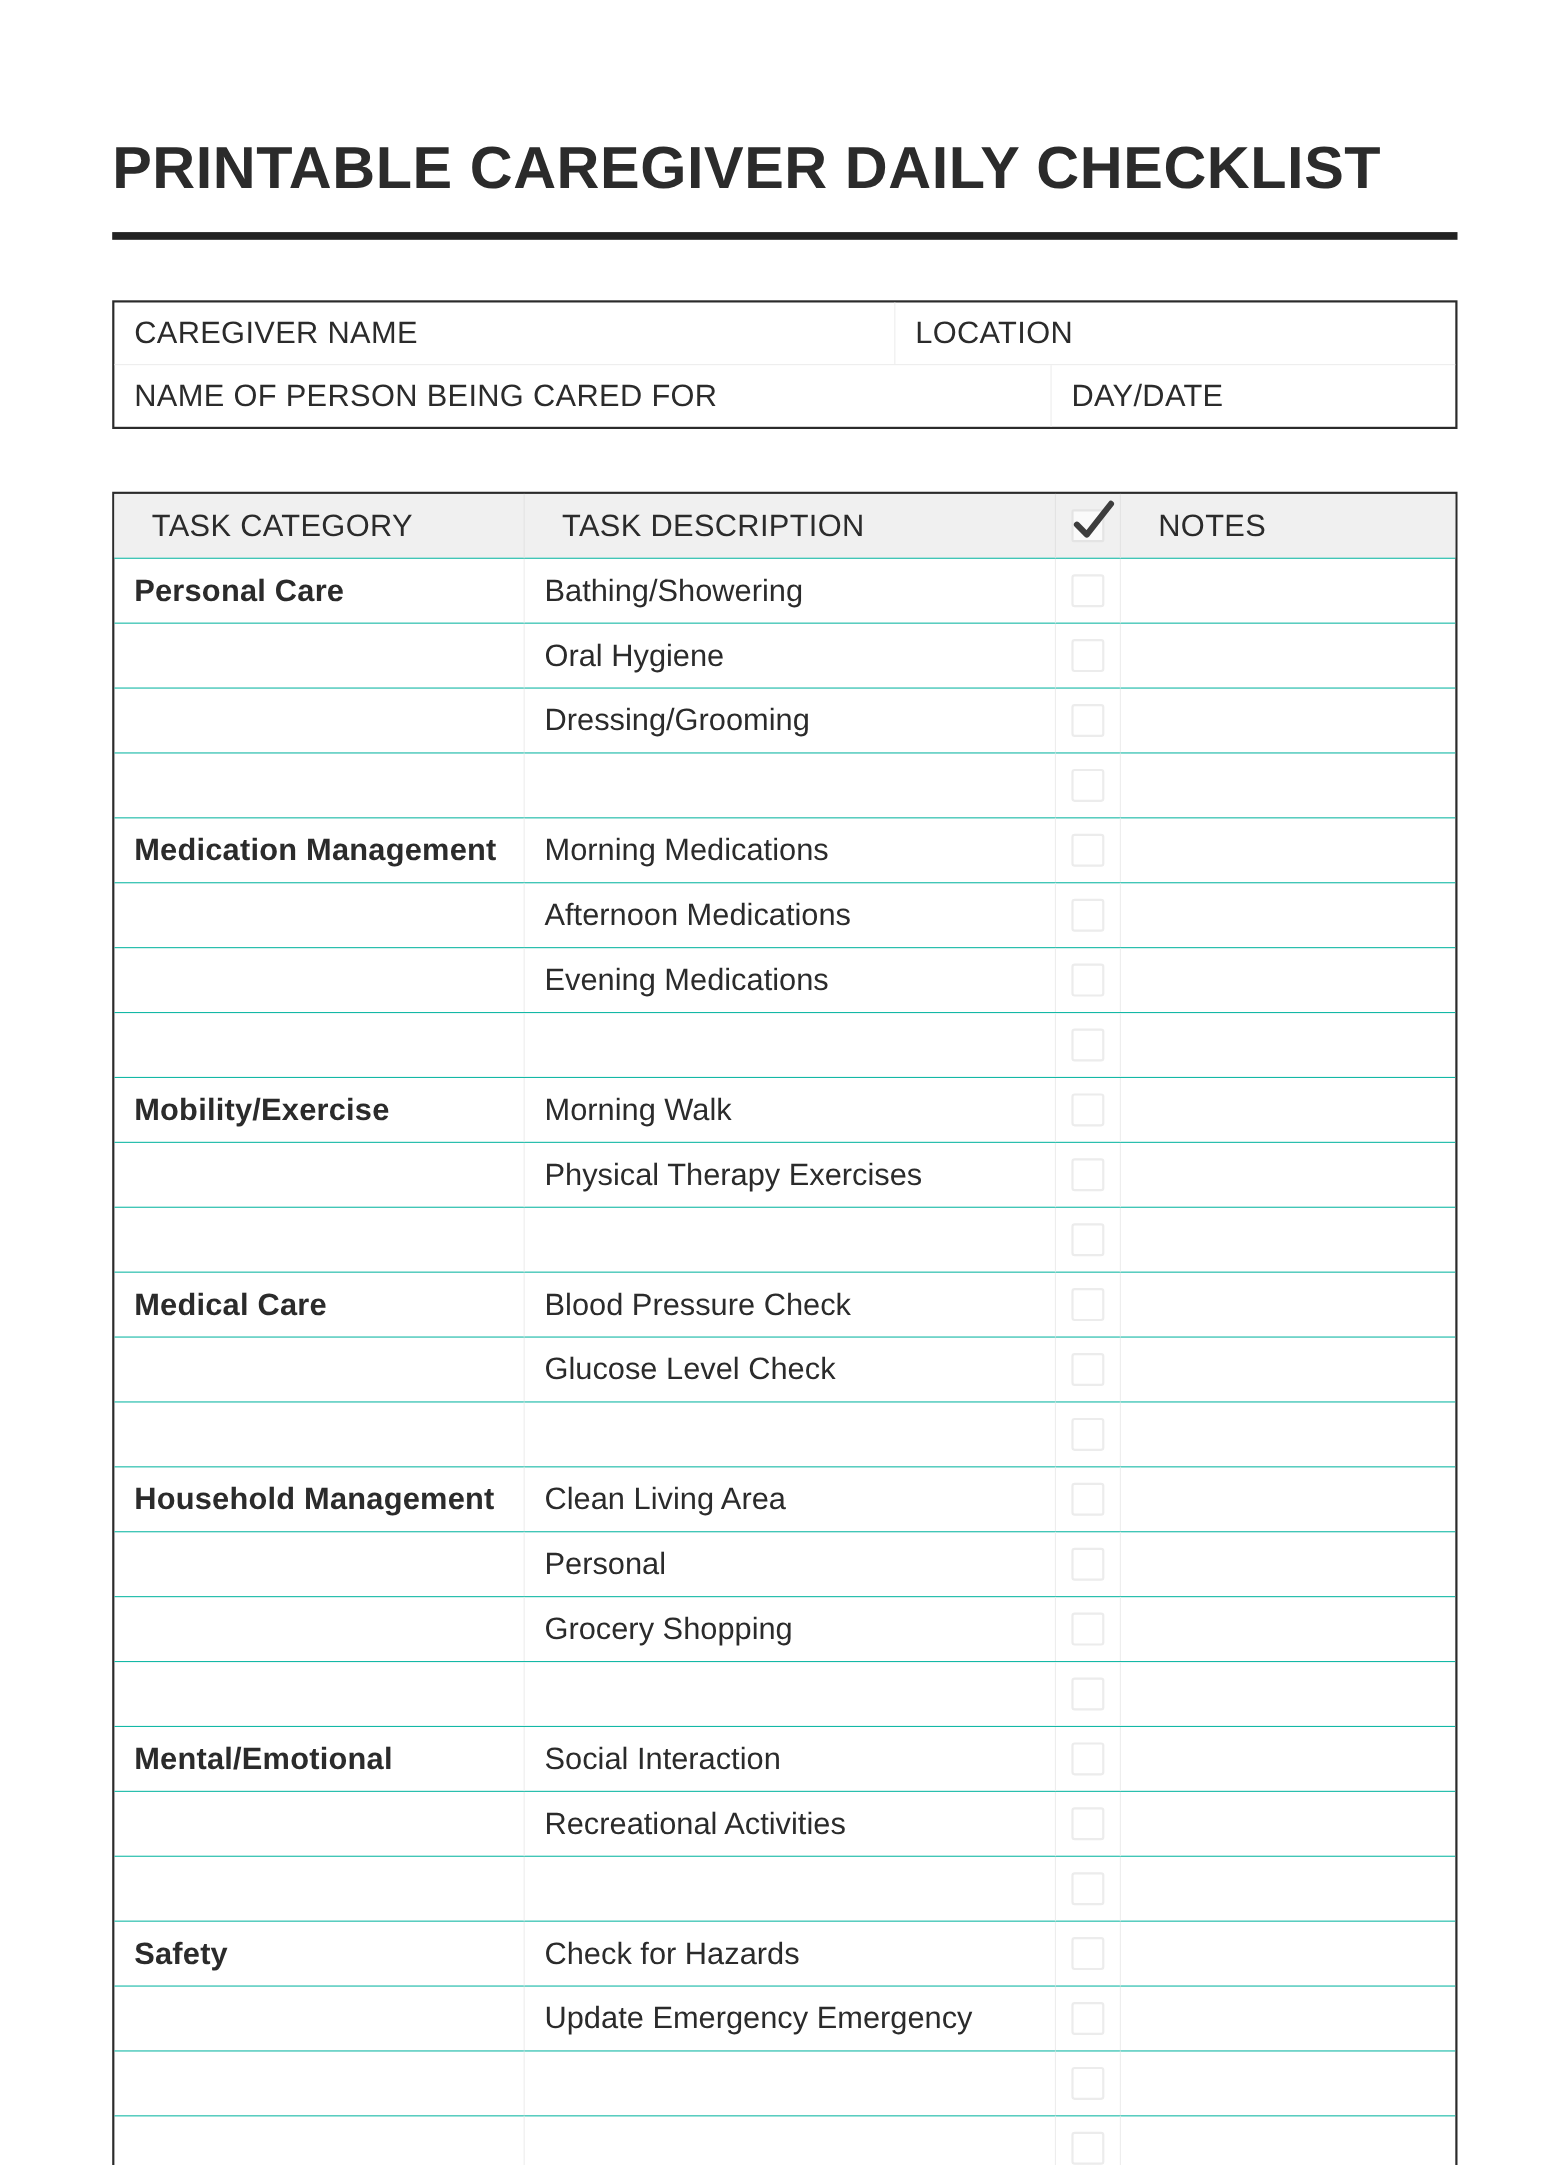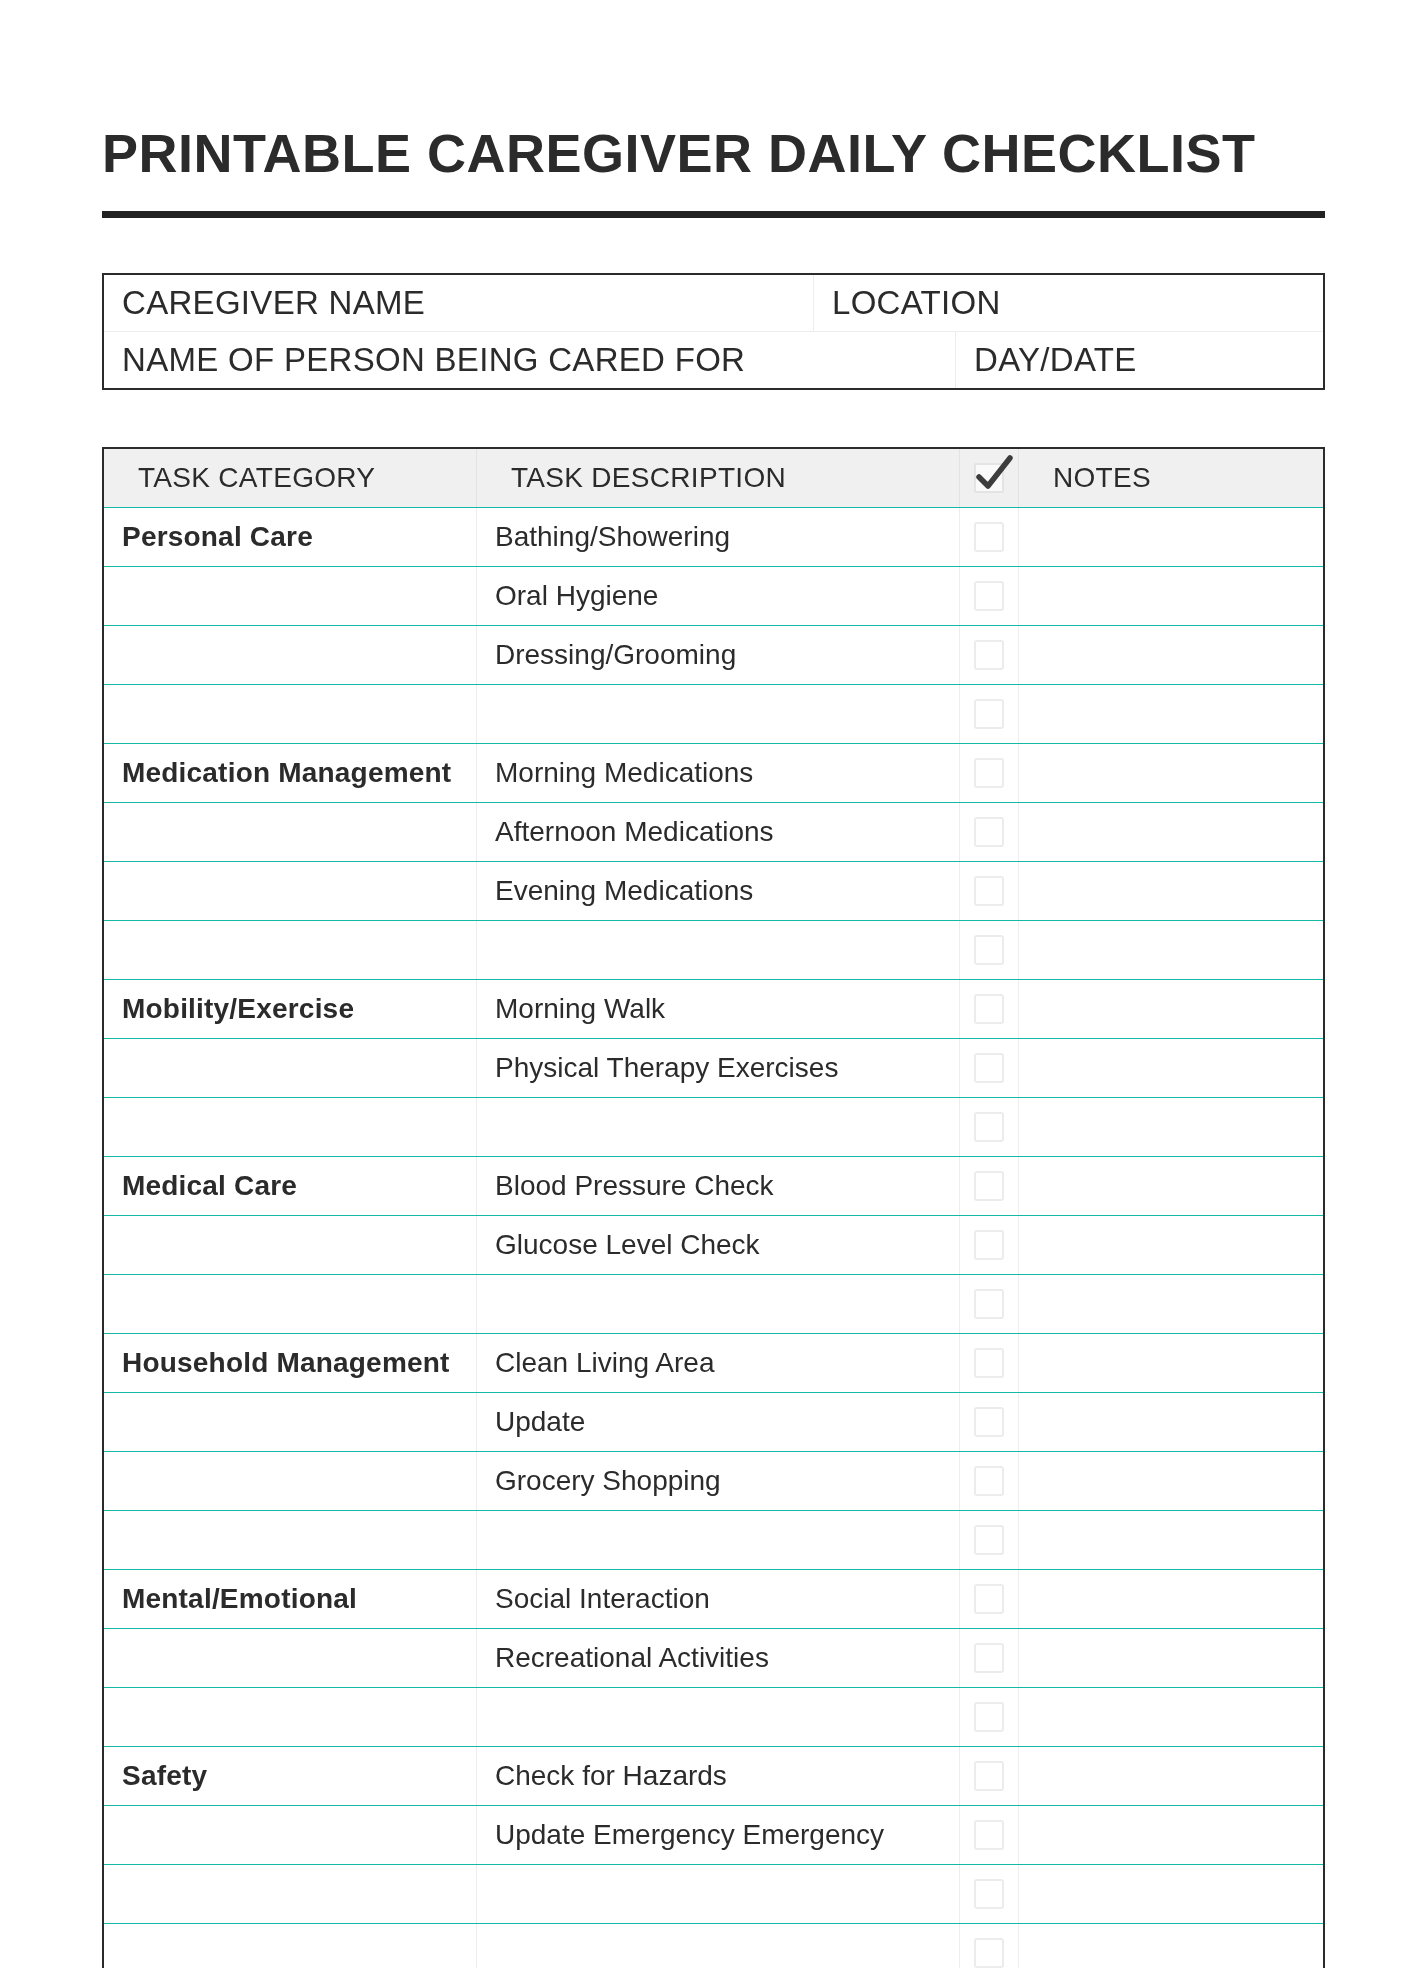--- a/index.html
+++ b/index.html
@@ -38,21 +38,21 @@
     border: 2px solid #2b2b2b;
     background: #ffffff;
   }
   .info-row { display: grid; height: 56px; }
   .info-row.r1 { grid-template-columns: 709px 1fr; border-bottom: 1px solid #ededed; }
   .info-row.r2 { grid-template-columns: 851px 1fr; }
   .info-cell {
     display: flex;
     align-items: center;
     padding-left: 18px;
-    font-size: 33px;
+    font-size: 28px;
     letter-spacing: 0.3px;
     overflow: hidden;
     text-align: right;
   }
   .info-cell + .info-cell { border-left: 1px solid #ededed; }
 
   
   .task-table {
     margin-top: 57px;
     border: 2px solid #2b2b2b;
@@ -281,21 +281,21 @@
     <div class="cell cat">Household Management</div>
     <div class="cell desc">Clean Living Area</div>
     <div class="cell checkcol">
       <div class="checkbox"></div>
     </div>
     <div class="cell notes"></div>
   </div>
 
   <div class="t-row">
     <div class="cell cat"></div>
-    <div class="cell desc">Update</div>
+    <div class="cell desc">Personal</div>
     <div class="cell checkcol">
       <div class="checkbox"></div>
     </div>
     <div class="cell notes"></div>
   </div>
 
   <div class="t-row">
     <div class="cell cat"></div>
     <div class="cell desc">Grocery Shopping</div>
     <div class="cell checkcol">

